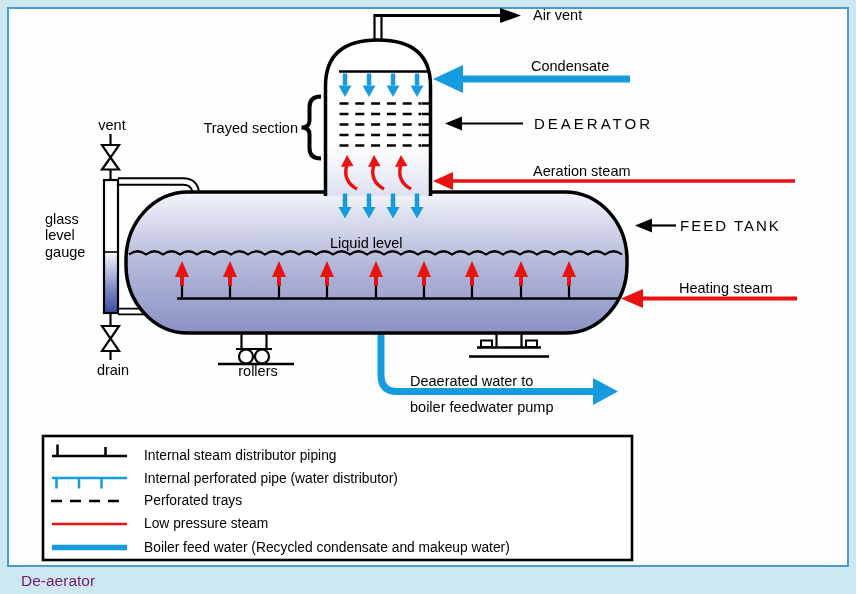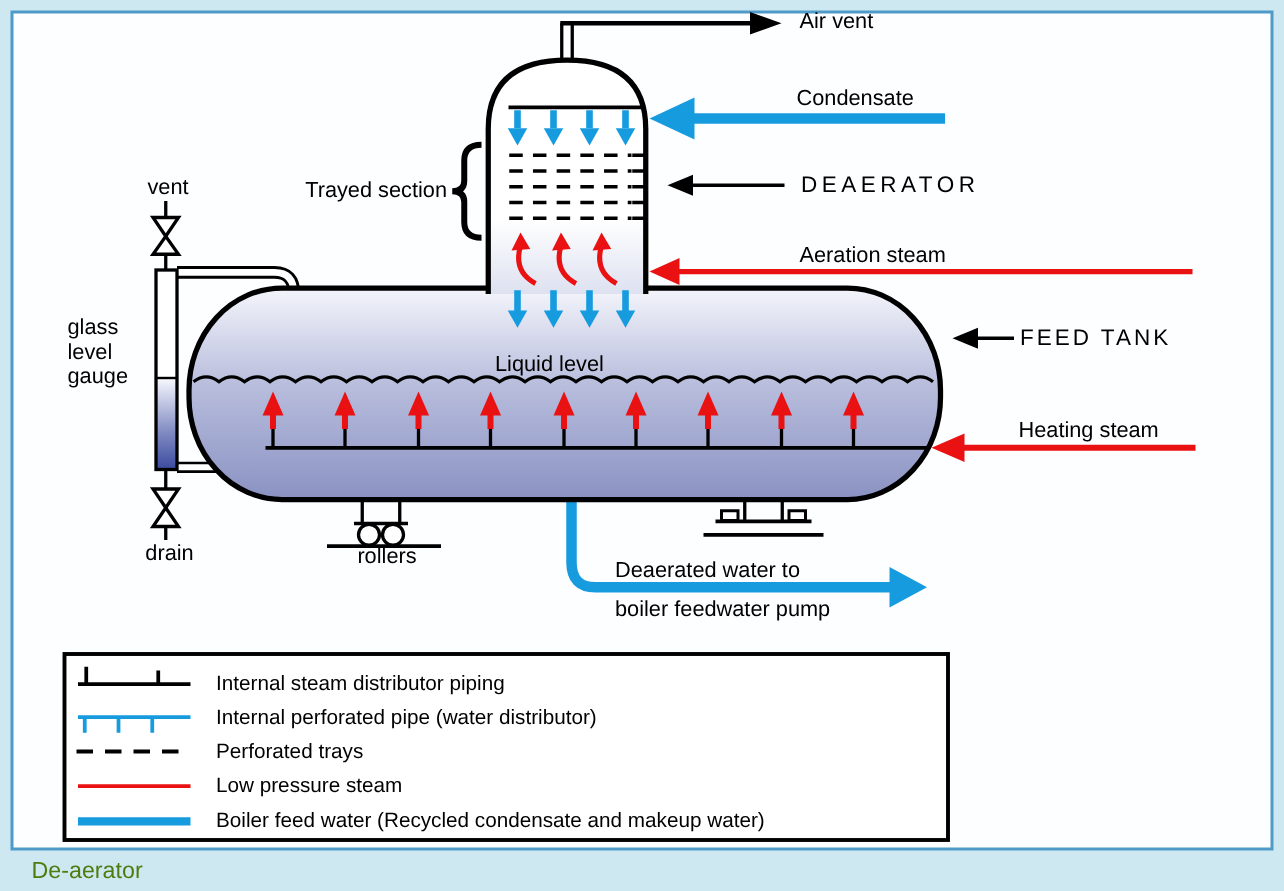--- a/index.html
+++ b/index.html
@@ -6,21 +6,21 @@
   body{
     width:856px;height:594px;
     background:#cde8f1;
     font-family:"Liberation Sans", sans-serif;
     position:relative;
     overflow:hidden;
   }
   #diagram-svg{position:absolute;left:0;top:0;}
   .caption{
     position:absolute;left:21px;top:572px;
-    font-size:15.5px;color:#4d7c0f;
+    font-size:15.5px;color:#701a75;
   }
   text{fill:#000;}
 </style>
 </head>
 <body>
 
 <svg id="diagram-svg" width="856" height="594" viewBox="0 0 856 594">
   <defs>
     <linearGradient id="tankGrad" x1="0" y1="0" x2="0" y2="1">
       <stop offset="0%" stop-color="#f4f5fb"></stop>

